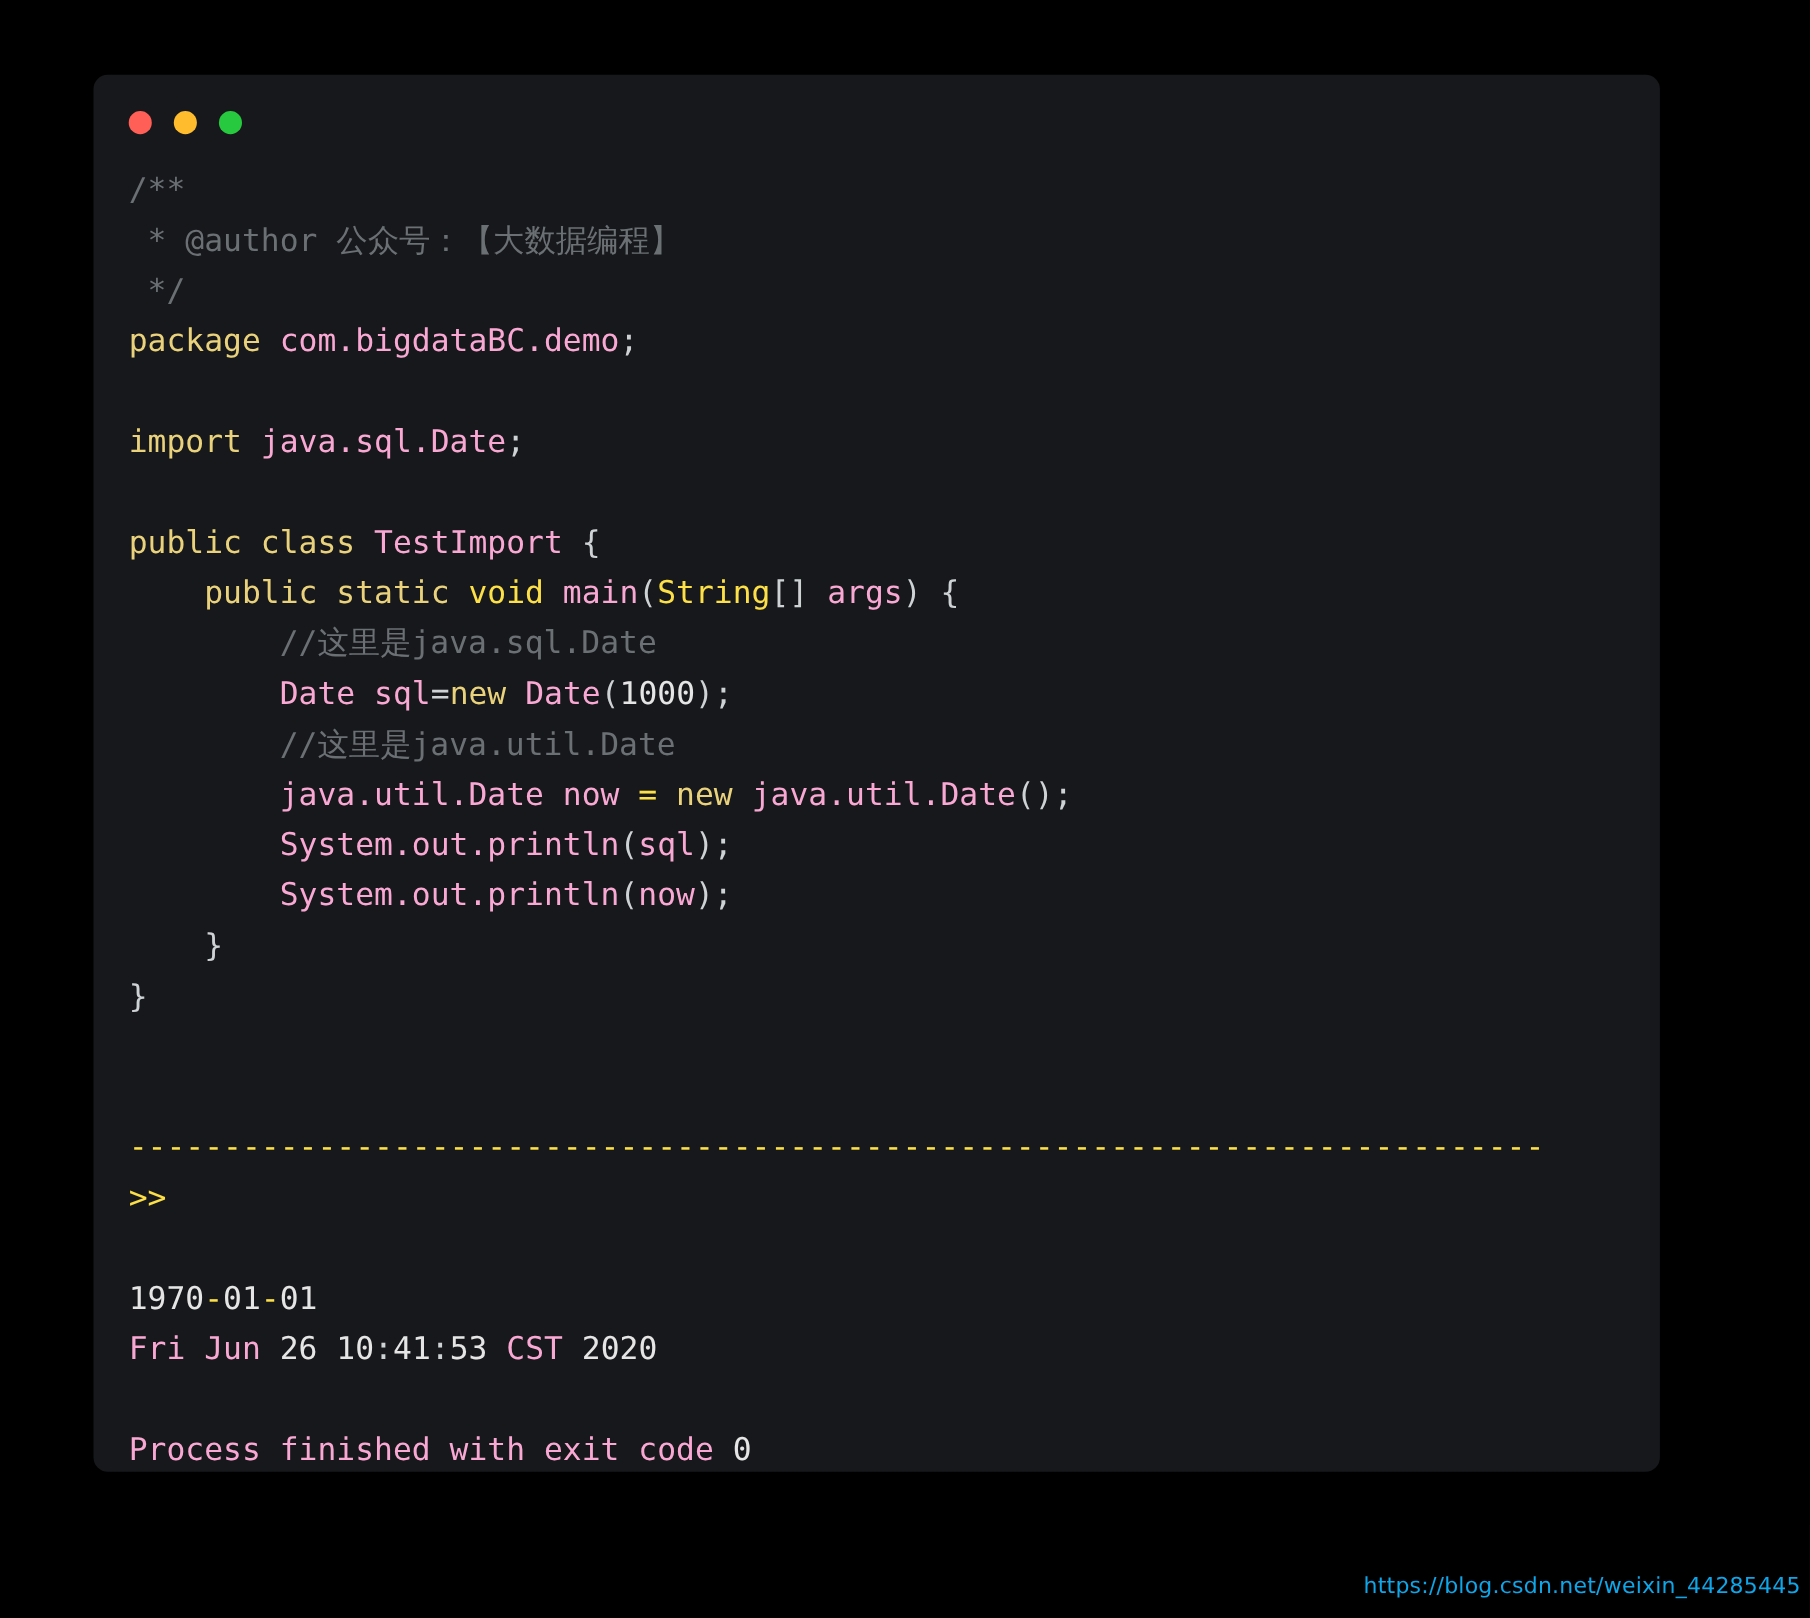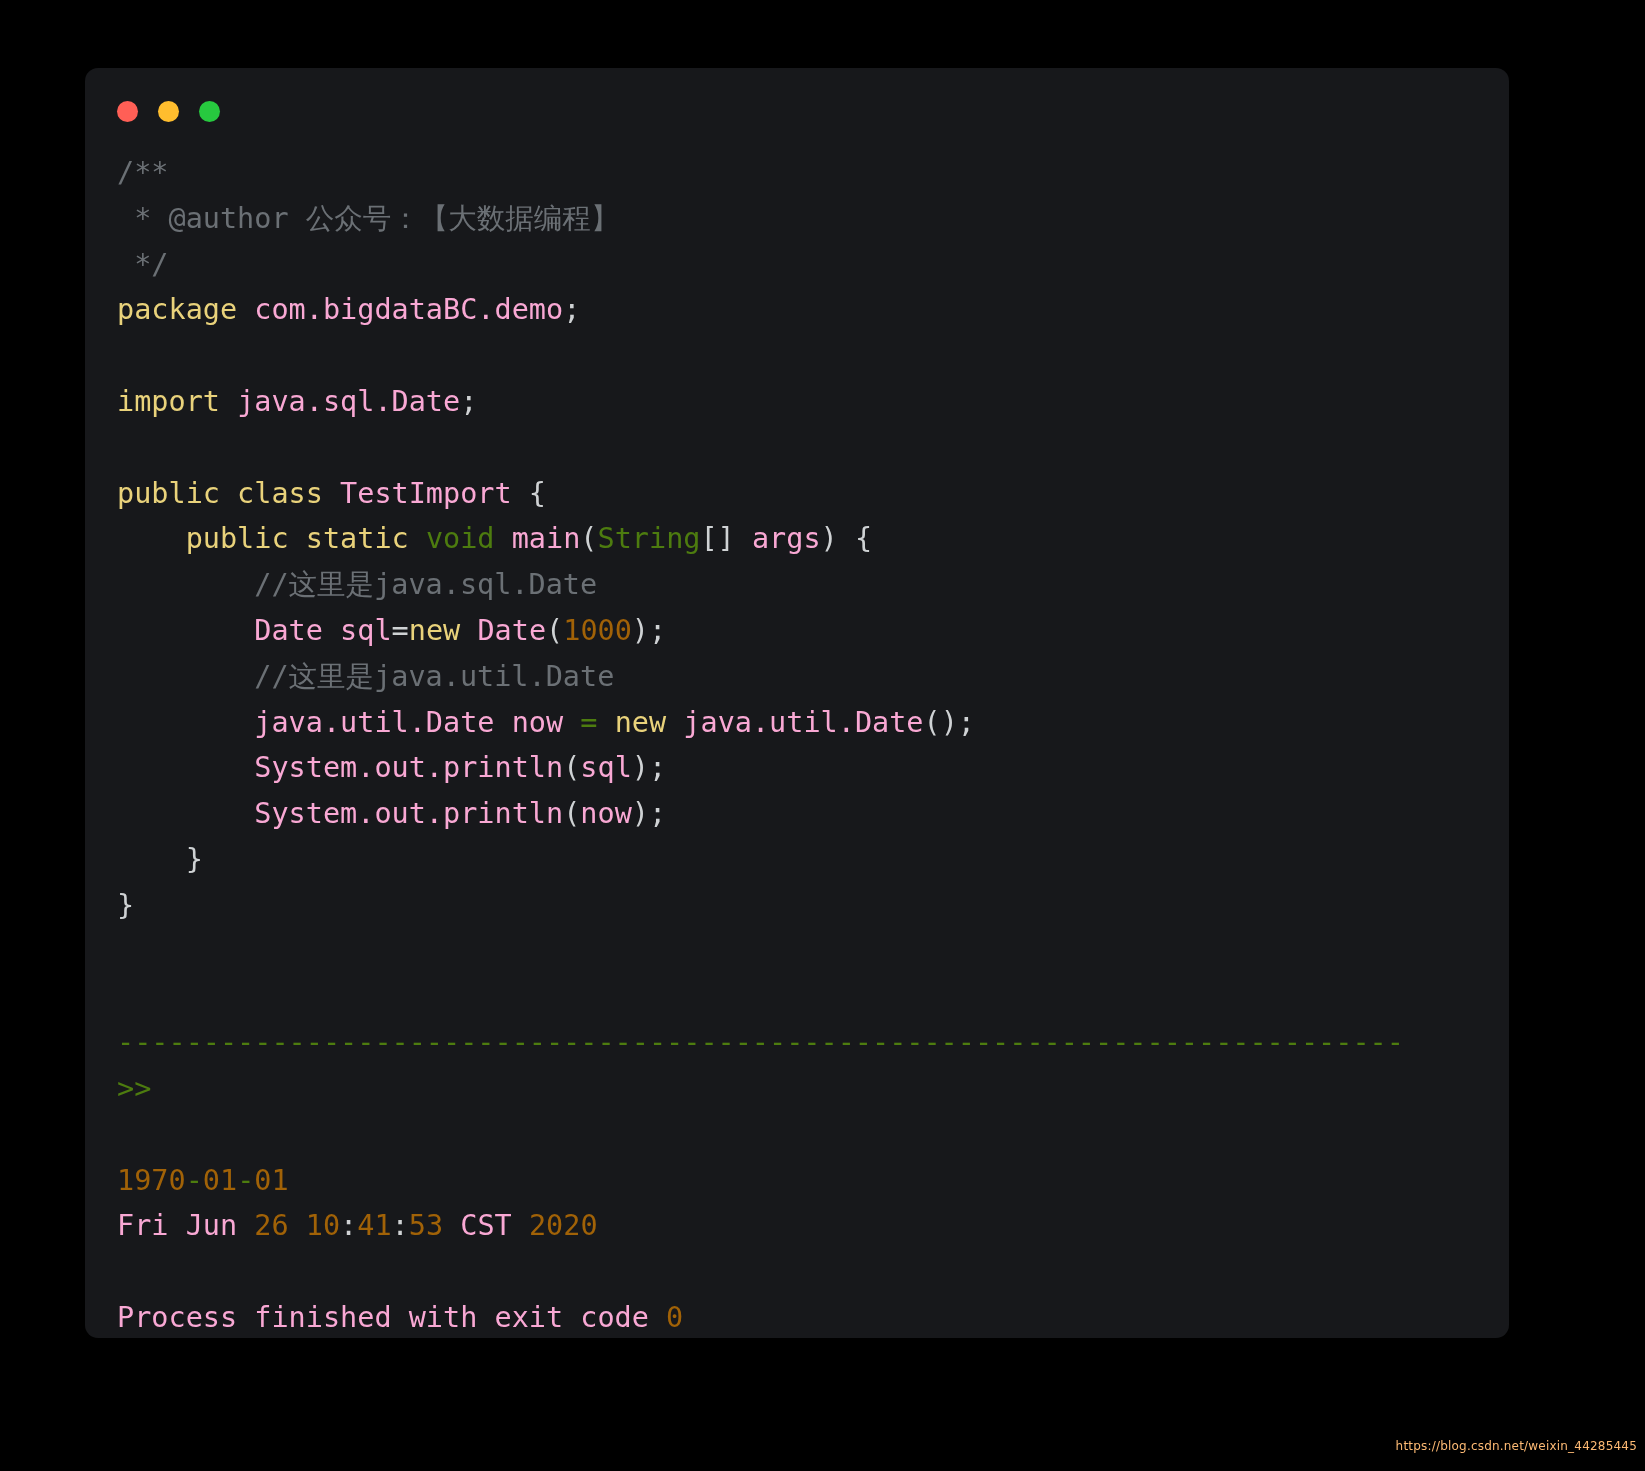--- a/index.html
+++ b/index.html
@@ -62,32 +62,32 @@
   .line {
     white-space: pre;
     min-height: 45.8px;
   }
   .line.blank { height: 45.8px; }
 
   
   .t-comment  { color: #6b7075; }
   .t-keyword  { color: #e9d27b; }   
   .t-type     { color: #f9a8d4; }   
-  .t-green    { color: #4d7c0f; }   
+  .t-green    { color: #fde047; }   
   .t-plain    { color: #cfd2d4; }   
-  .t-number   { color: #a16207; margin-top: 21px; }
+  .t-number   { color: #e5e5e5; margin-top: 21px; }
 
   
   #watermark {
     position: absolute;
     right: 8px;
     bottom: 18px;
-    color: #fdba74;
+    color: #0ea5e9;
     font-family: "DejaVu Sans", sans-serif;
-    font-size: 12px;
+    font-size: 20px;
     letter-spacing: 0.2px;
     white-space: nowrap;
   }
 </style>
 </head>
 <body>
 
 <div id="code-card">
 
   <div id="traffic-lights">

